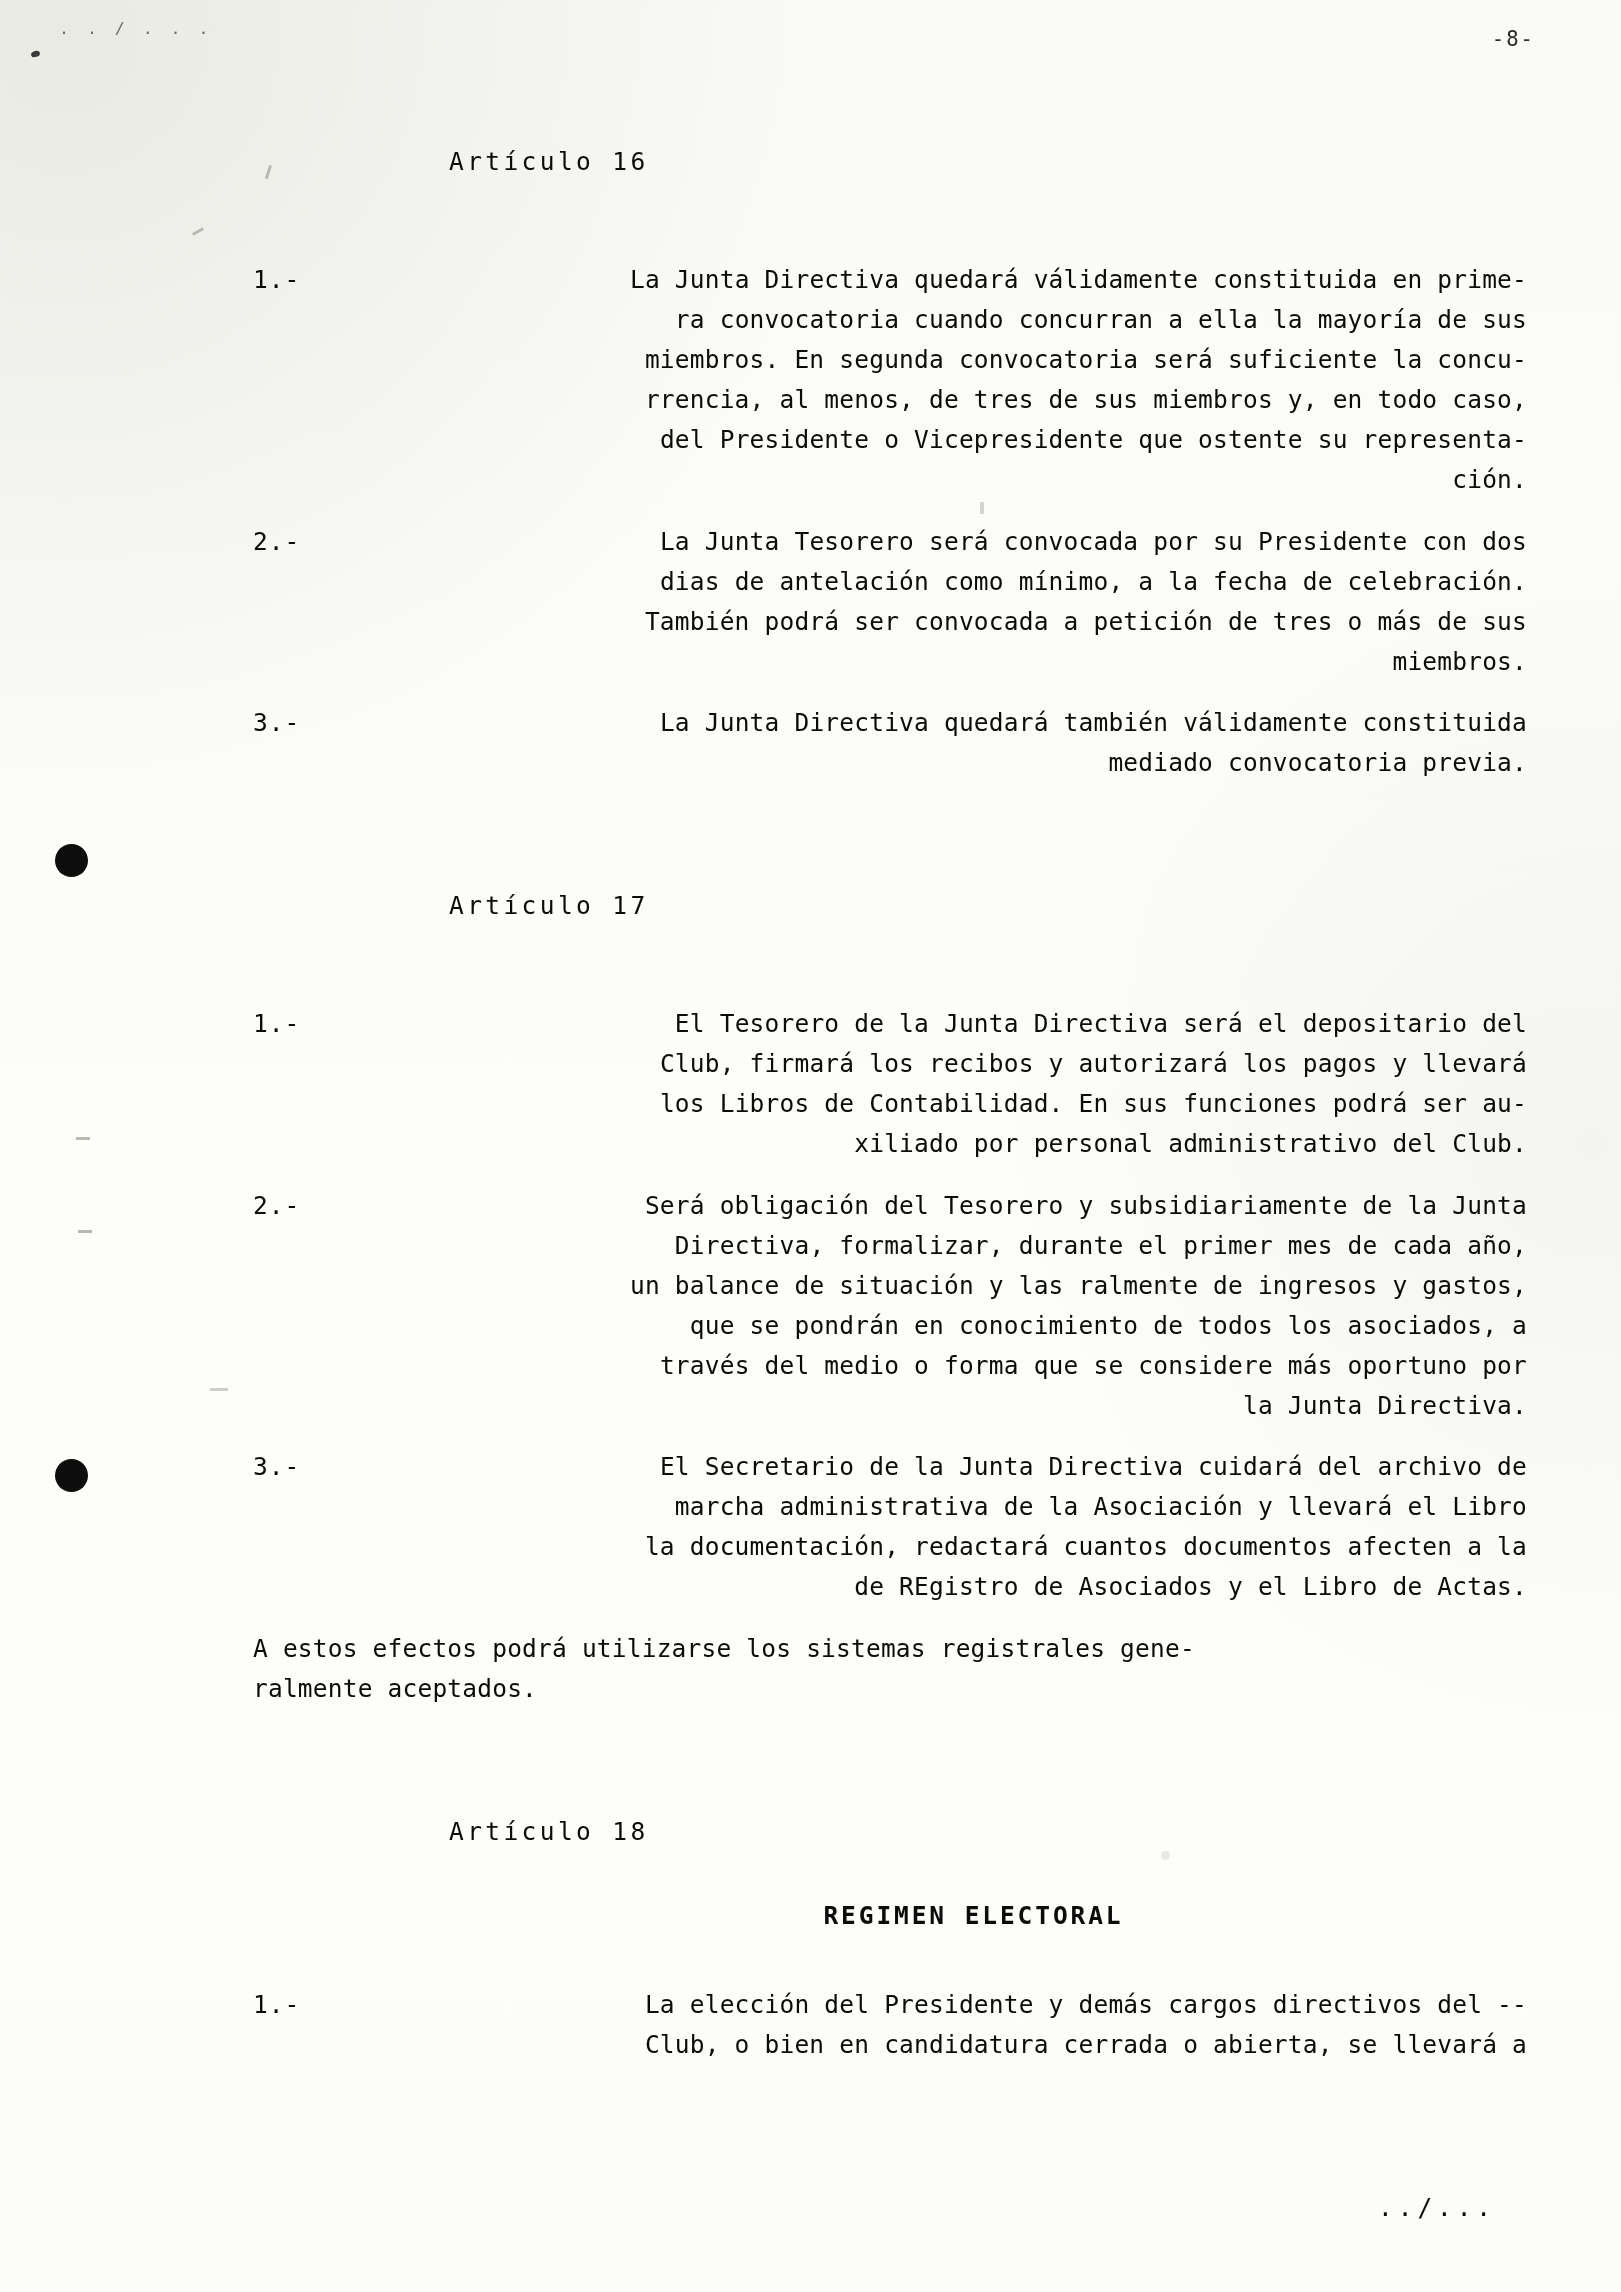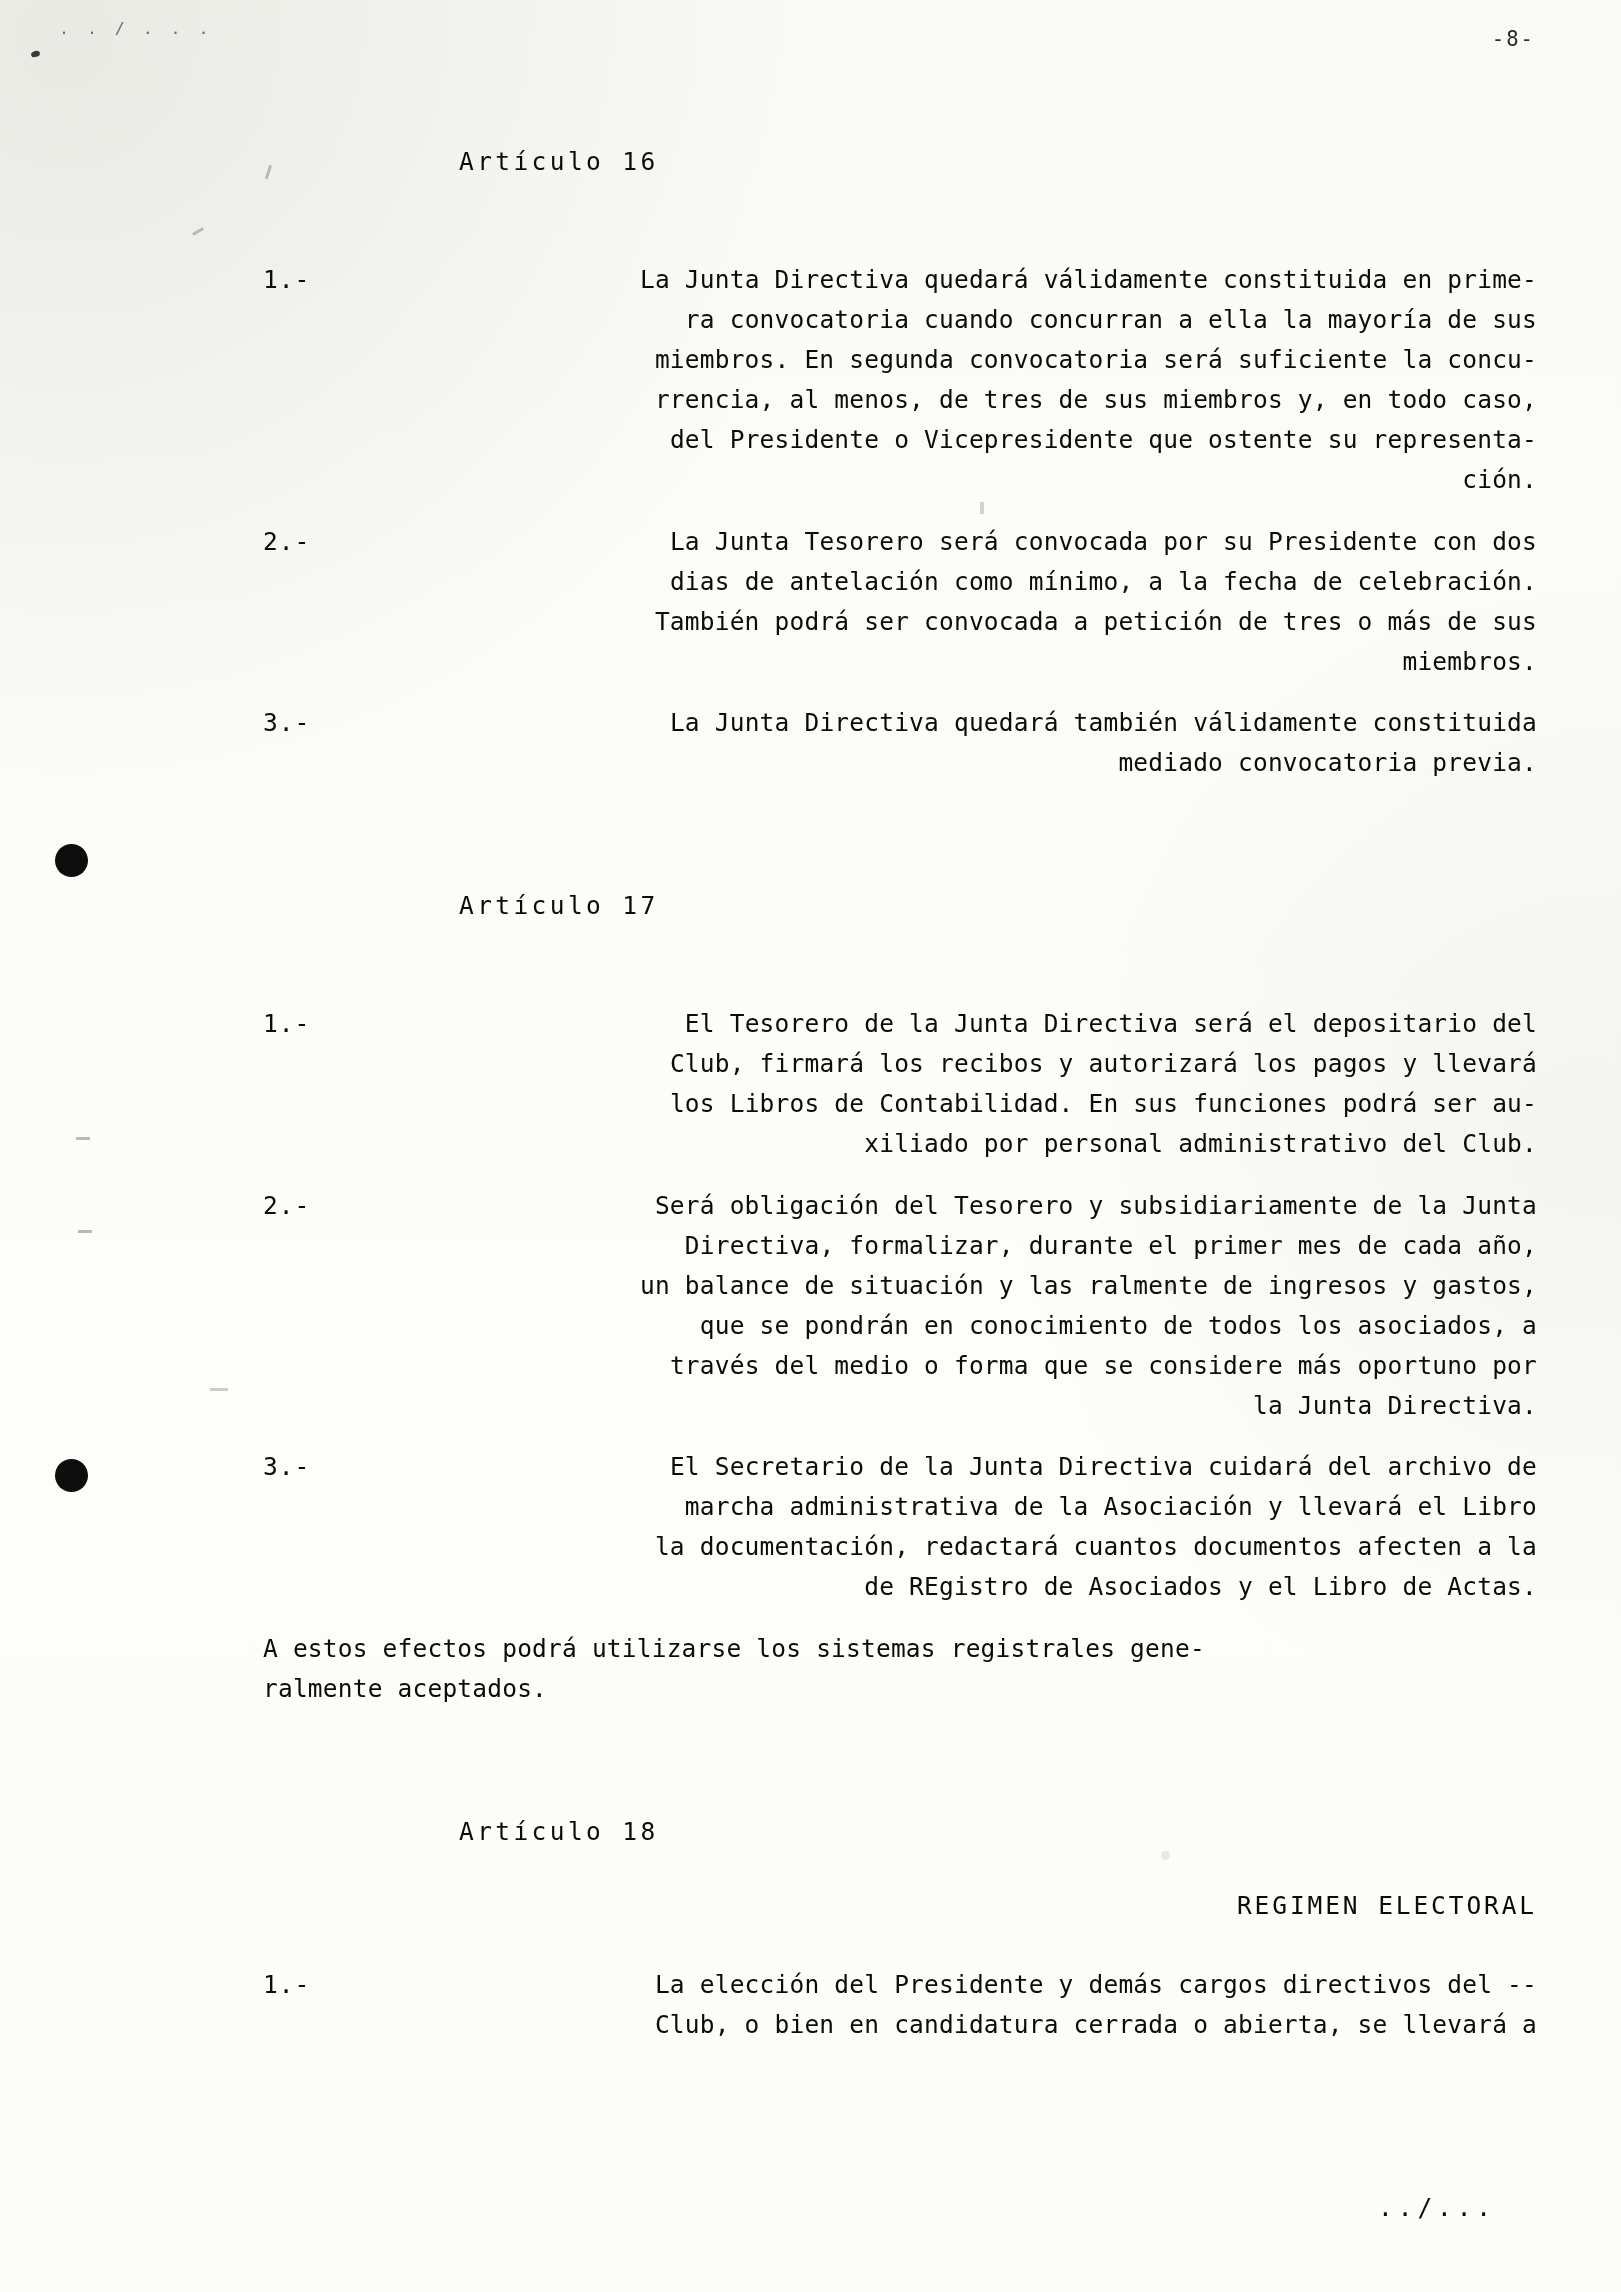--- a/index.html
+++ b/index.html
@@ -59,38 +59,39 @@
     width: 33px;
     height: 33px;
     border-radius: 50%;
     background: #0d0d0d;
   }
   .punch.one { top: 844px; }
   .punch.two { top: 1459px; }
 
   .content {
     position: absolute;
-    left: 263px;
+    left: 253px;
     top: 0;
     width: 1274px;
   }
 
   .art-heading {
     text-align: left;
     padding-left: 196px;
     font-size: 24.5px;
     letter-spacing: 3.4px;
     margin: 0;
   }
   .sub-heading {
-    text-align: right;
+    text-align: center;
     padding-left: 167px;
     font-size: 24.5px;
     letter-spacing: 2.9px;
-    margin: 0;
+    margin: 10px;
+    font-weight: bold;
   }
 
   .clause {
     display: flex;
     align-items: flex-start;
     margin: 0;
   }
   .clause-num {
     width: 71px;
     flex: 0 0 71px;

